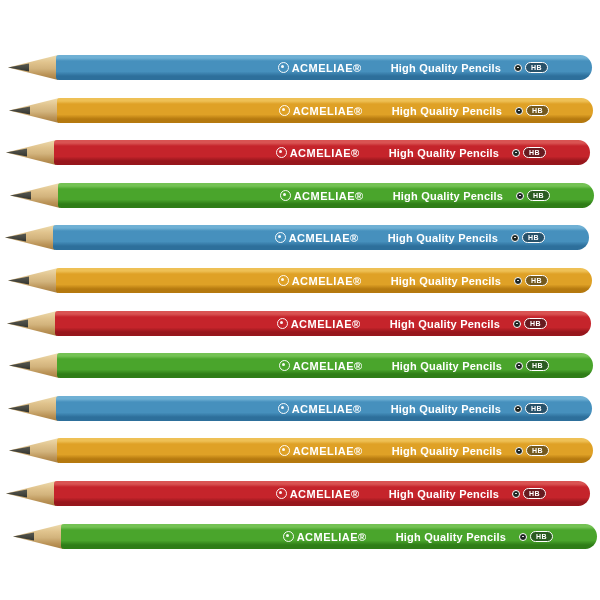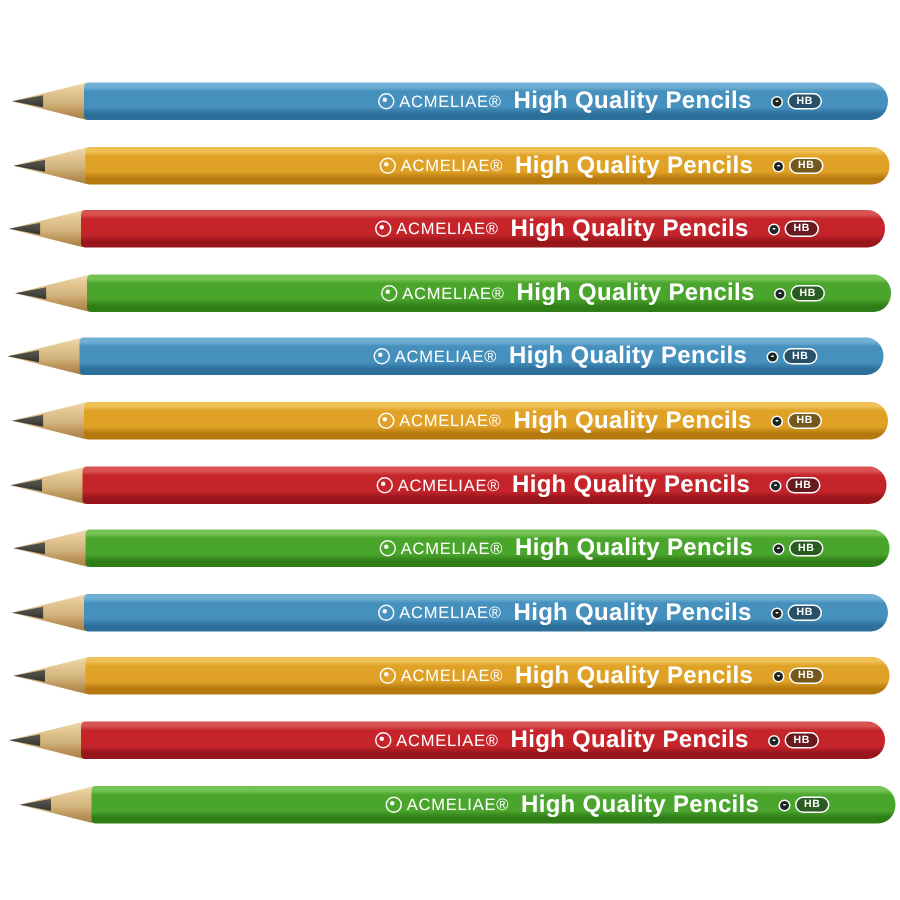--- a/index.html
+++ b/index.html
@@ -37,22 +37,22 @@
     display:flex;align-items:center;color:#ffffff;white-space:nowrap;
   }
   .logo{
     width:9px;height:9px;border:1px solid rgba(255,255,255,.95);
     border-radius:50%;position:relative;margin-right:3px;flex:0 0 auto;
   }
   .logo::after{
     content:"";position:absolute;left:2px;top:2px;width:3px;height:3px;
     border-radius:50%;background:rgba(255,255,255,.95);
   }
-  .brand{font-size:11px;font-weight:normal;letter-spacing:.5px;margin-right:8px;}
-  .tagline{font-size:16px;font-weight:bold;letter-spacing:.2px;margin-right:13px;}
+  .brand{font-size:11px;font-weight:bold;letter-spacing:.5px;margin-right:29px;}
+  .tagline{font-size:11px;font-weight:bold;letter-spacing:.2px;margin-right:13px;}
   .badge{display:flex;align-items:center;}
   .dot{
     width:8px;height:8px;border-radius:50%;box-sizing:border-box;
     background:#1d2622;border:1.5px solid #ffffff;position:relative;margin-right:3px;flex:0 0 auto;
   }
   .dot::after{
     content:"";position:absolute;left:2px;top:2px;width:1.5px;height:1.5px;
     border-radius:50%;background:#ffffff;
   }
   .grade-pill{

